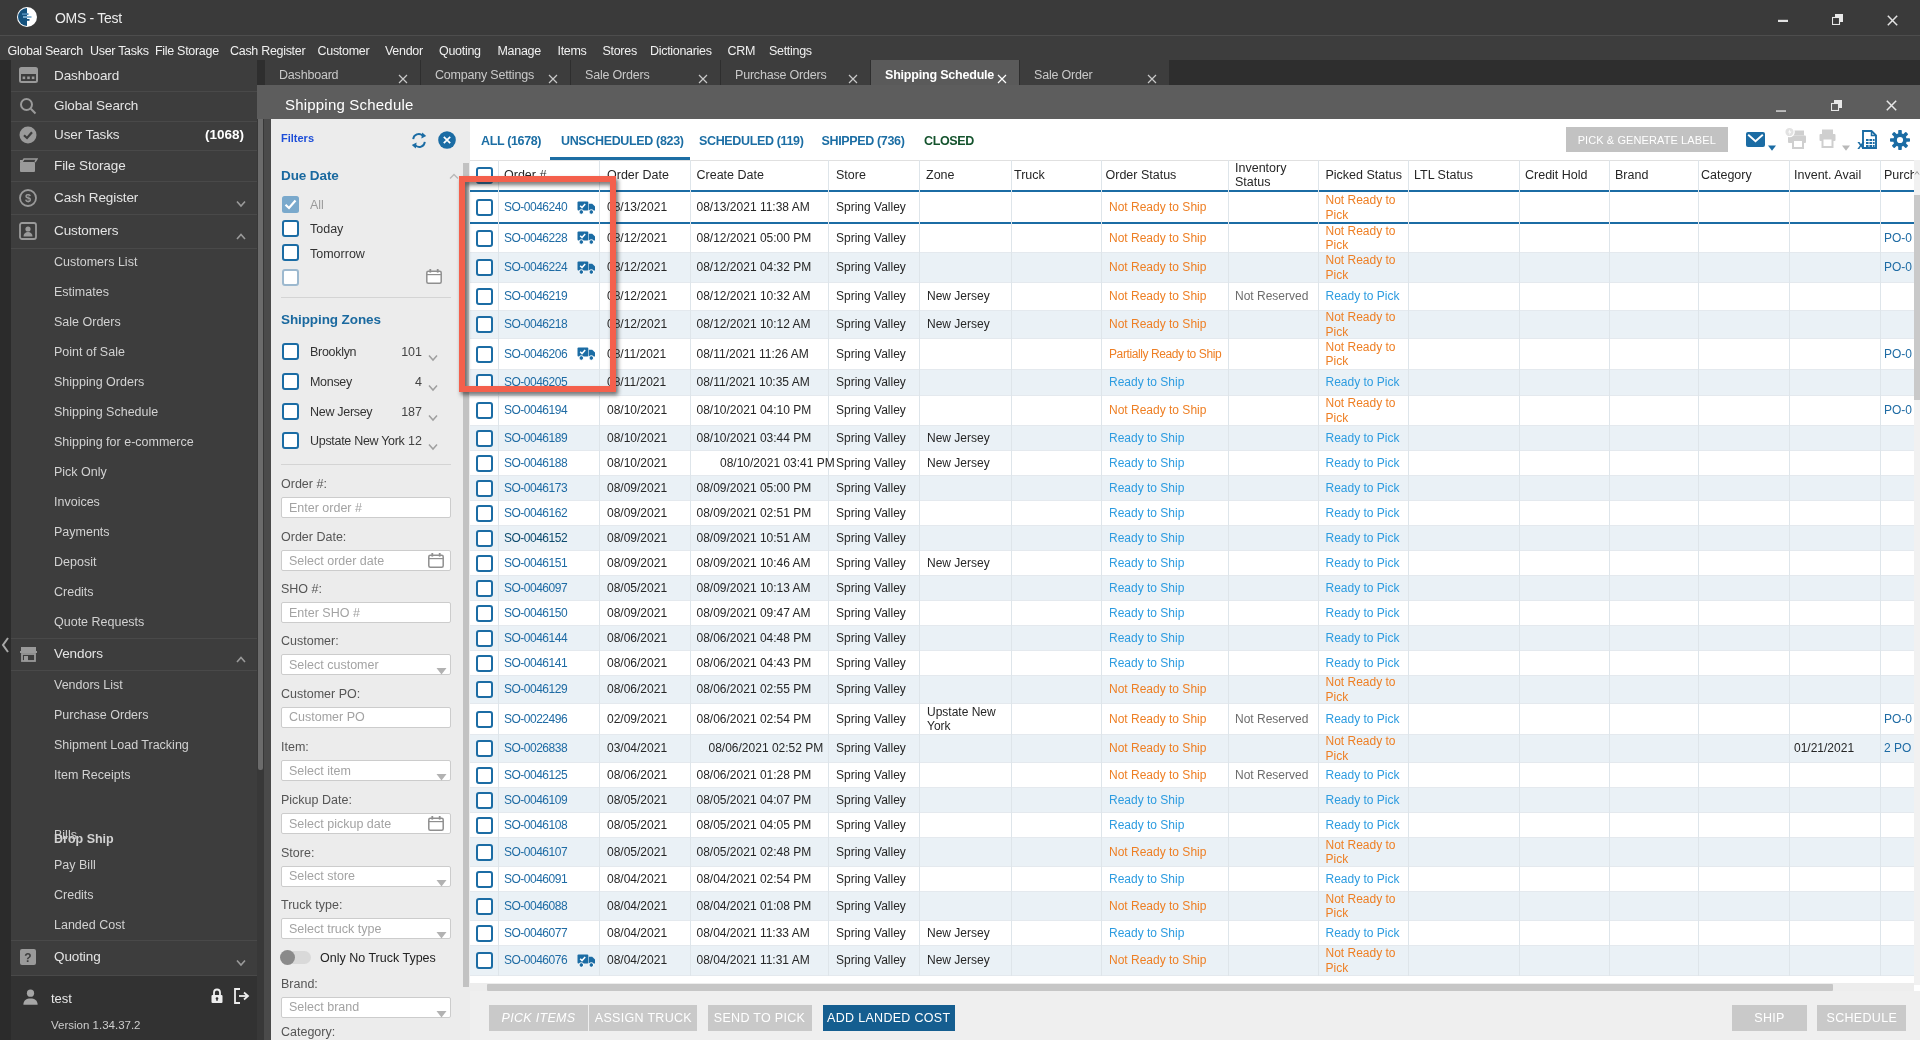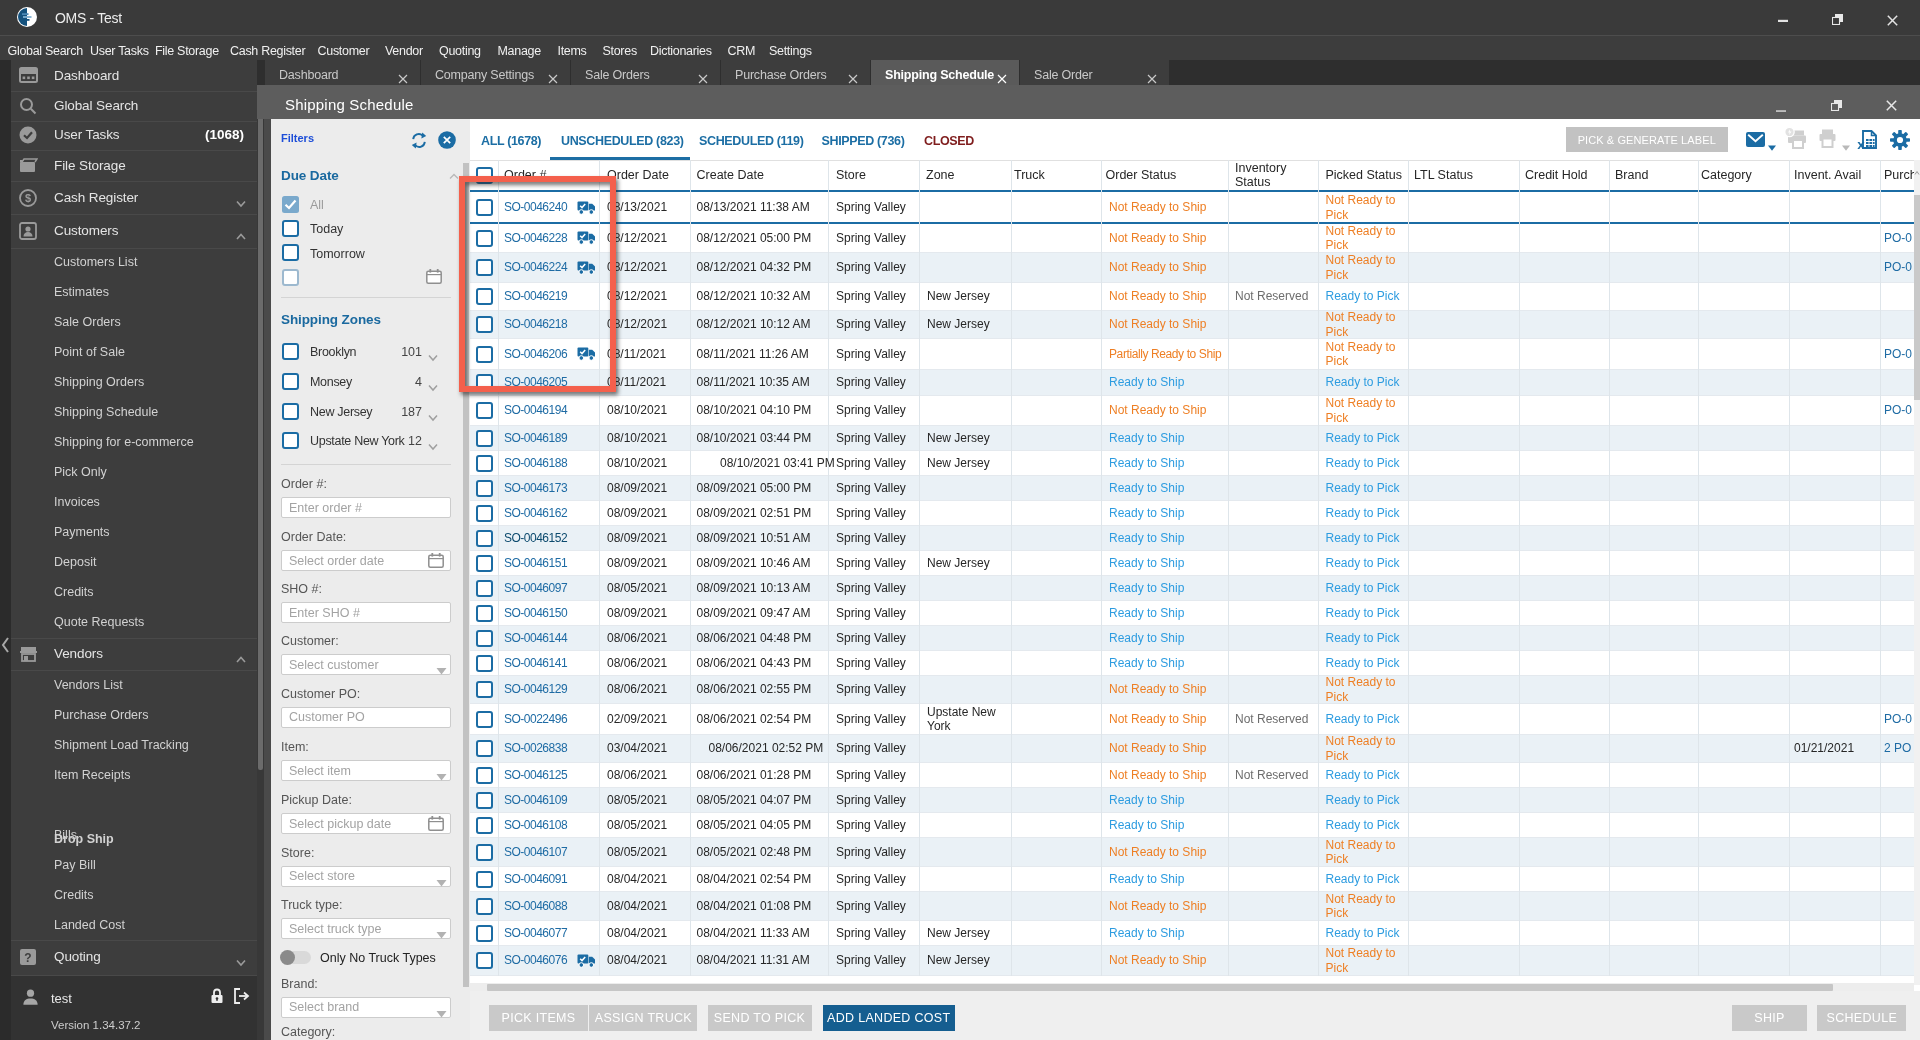--- a/index.html
+++ b/index.html
@@ -321,21 +321,21 @@
 <div class="inp" style="left:281px;top:996.5px;width:170px;height:21px;">Select brand</div>
 <div class="a" style="left:436px;top:1003.5px;width:11px;height:8px;"><svg width="11" height="8">
         <path d="M0.5,1 L10.5,1 L5.5,7.5 Z" fill="#b2b2b2"></path>
       </svg></div>
 <div class="a" style="left:281px;top:1025px;font-size:12.5px;color:#555;">Category:</div>
 <div class="a" style="left:470px;top:119px;width:1450px;height:921px;background:#fff;"></div>
 <div class="a" style="left:481px;top:134px;font-size:12.5px;font-weight:bold;color:#1c6ea4;letter-spacing:-0.35px;">ALL (1678)</div>
 <div class="a" style="left:561px;top:134px;font-size:12.5px;font-weight:bold;color:#1c6ea4;letter-spacing:-0.35px;">UNSCHEDULED (823)</div>
 <div class="a" style="left:699px;top:134px;font-size:12.5px;font-weight:bold;color:#1c6ea4;letter-spacing:-0.35px;">SCHEDULED (119)</div>
 <div class="a" style="left:821.5px;top:134px;font-size:12.5px;font-weight:bold;color:#1c6ea4;letter-spacing:-0.35px;">SHIPPED (736)</div>
-<div class="a" style="left:924px;top:134px;font-size:12.5px;font-weight:bold;color:#7f1d1d;letter-spacing:-0.35px;">CLOSED</div>
+<div class="a" style="left:924px;top:134px;font-size:12.5px;font-weight:bold;color:#14532d;letter-spacing:-0.35px;">CLOSED</div>
 <div class="a" style="left:549.5px;top:157px;width:140px;height:2.5px;background:#1c6ea4;"></div>
 <div class="hbtn" style="left:1565.5px;top:127px;width:162.5px;height:25px;background:#c2c2c2;font-size:11px;letter-spacing:0.1px;">PICK &amp; GENERATE LABEL</div>
 <div class="a" style="left:1745.5px;top:132px;width:19px;height:15px;"><svg width="19" height="15" viewBox="0 0 19 15">
         <rect x="0" y="0" width="19" height="15" rx="2" fill="#1b6ca4"></rect>
         <path d="M2.2,2.8 L9.5,9.2 L16.8,2.8" fill="none" stroke="#fff" stroke-width="1.9"></path>
       </svg></div>
 <div class="a" style="left:1768px;top:136.5px;width:8px;height:6px;"><svg width="8" height="6">
         <path d="M0,0.5 L8,0.5 L4,5.8 Z" fill="#1b6ca4"></path>
       </svg></div>
 <div class="a" style="left:1784px;top:127px;width:22px;height:23px;"><svg width="22" height="23" viewBox="0 0 22 23">
@@ -714,19 +714,19 @@
 <div class="cell" style="left:1109px;top:945.5px;width:118px;height:30px;color:#ee7f24;">Not Ready to Ship</div>
 <div class="cell" style="left:1325.5px;top:945.5px;width:82px;height:30px;color:#ee7f24;">Not Ready to Pick</div>
 <div class="a" style="left:1914px;top:160px;width:6px;height:825px;background:#f1f1f1;"></div>
 <div class="a" style="left:1914px;top:195px;width:6px;height:205px;background:#c9c9c9;"></div>
 <div class="a" style="left:1914px;top:162px;width:6px;height:6px;"><svg width="6" height="6">
         <path d="M1,4.5 L3,1.5 L5,4.5" fill="none" stroke="#9a9a9a" stroke-width="1"></path>
       </svg></div>
 <div class="a" style="left:470px;top:983px;width:1444px;height:8px;background:#ededed;"></div>
 <div class="a" style="left:487px;top:984px;width:1346px;height:7px;background:#c6c6c6;border-radius:1px;"></div>
 <div class="a" style="left:470px;top:991px;width:1450px;height:49px;background:#efefef;"></div>
-<div class="hbtn" style="left:489px;top:1005px;width:99px;height:26px;background:#c9c9c9;">PICK ITEMS</div>
+<div class="hbtn" style="left:489px;top:1005px;width:99px;height:26px;background:#c9c9c9;font-style:italic;">PICK ITEMS</div>
 <div class="hbtn" style="left:589.4px;top:1005px;width:108px;height:26px;background:#c9c9c9;">ASSIGN TRUCK</div>
 <div class="hbtn" style="left:707.5px;top:1005px;width:104px;height:26px;background:#c9c9c9;">SEND TO PICK</div>
 <div class="hbtn" style="left:822.5px;top:1005px;width:132.5px;height:26px;background:#155e90;">ADD LANDED COST</div>
 <div class="hbtn" style="left:1732.3px;top:1005px;width:74.5px;height:26px;background:#c9c9c9;">SHIP</div>
 <div class="hbtn" style="left:1817.3px;top:1005px;width:89px;height:26px;background:#c9c9c9;">SCHEDULE</div>
 <div class="a" style="left:459px;top:176px;width:157px;height:216px;border:6px solid #f4604c;filter:drop-shadow(2px 3px 2px rgba(40,40,40,0.65));position:absolute;z-index:50;"></div>
 </div>
 </body></html>

